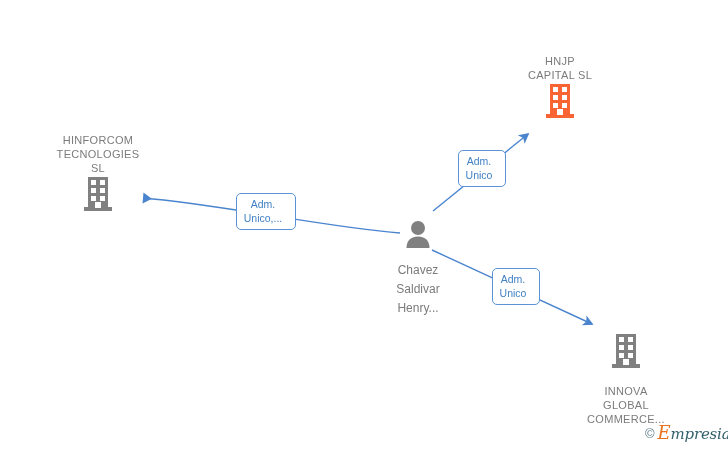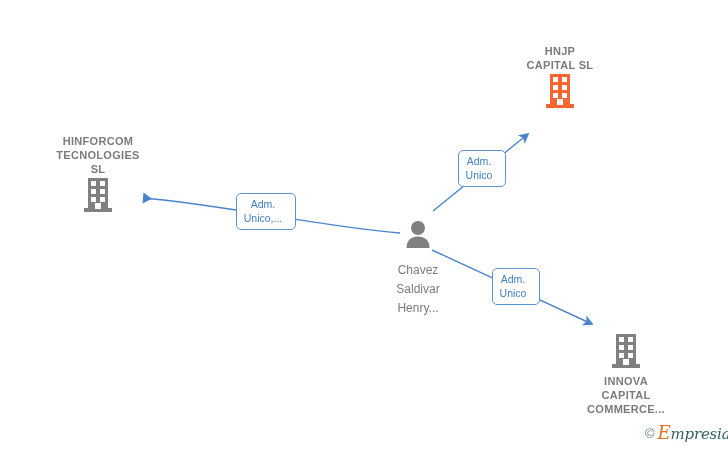--- a/index.html
+++ b/index.html
@@ -33,40 +33,41 @@
     text-align: center;
   }
   .node-label {
     font-size: 11px;
     line-height: 14px;
     color: #7b7b7b;
     letter-spacing: 0.3px;
     white-space: pre-line;
   }
   .node-label.company {
-    font-weight: bold;
+    font-weight: normal;
+    margin-top: 10px;
   }
   .node-label.person {
     font-weight: normal;
     font-size: 12px;
     line-height: 19px;
     letter-spacing: 0;
   }
   .node-icon {
     display: block;
     margin: 0 auto;
   }
   .icon-wrap {
     height: 42px;
     line-height: 0;
   }
 
   
   #node-hnjp      { left: 490px; top: 44px;  }
-  #node-hinforcom { left: 28px;  top: 134px; }
+  #node-hinforcom { left: 28px;  top: 123px; }
   #node-person    { left: 348px; top: 219px; }
   #node-innova    { left: 556px; top: 332px; }
 
   
   .edge-label {
     position: absolute;
     border: 1px solid #5b93d6;
     border-radius: 5px;
     background: #ffffff;
     color: #4281c4;
@@ -201,21 +202,21 @@
           <rect x="17" y="5" width="5" height="5"></rect>
           <rect x="8" y="13" width="5" height="5"></rect>
           <rect x="17" y="13" width="5" height="5"></rect>
           <rect x="8" y="21" width="5" height="5"></rect>
           <rect x="17" y="21" width="5" height="5"></rect>
           <rect x="12" y="27" width="6" height="6"></rect>
         </g>
       </svg>
     </div>
     <div class="node-label company">INNOVA
-CAPITAL
+GLOBAL
 COMMERCE...</div>
   </div>
 
   <div class="edge-label" id="label-hinforcom">Adm.
 Unico,...</div>
 
   <div class="edge-label" id="label-hnjp">Adm.
 Unico</div>
 
   <div class="edge-label" id="label-innova">Adm.

